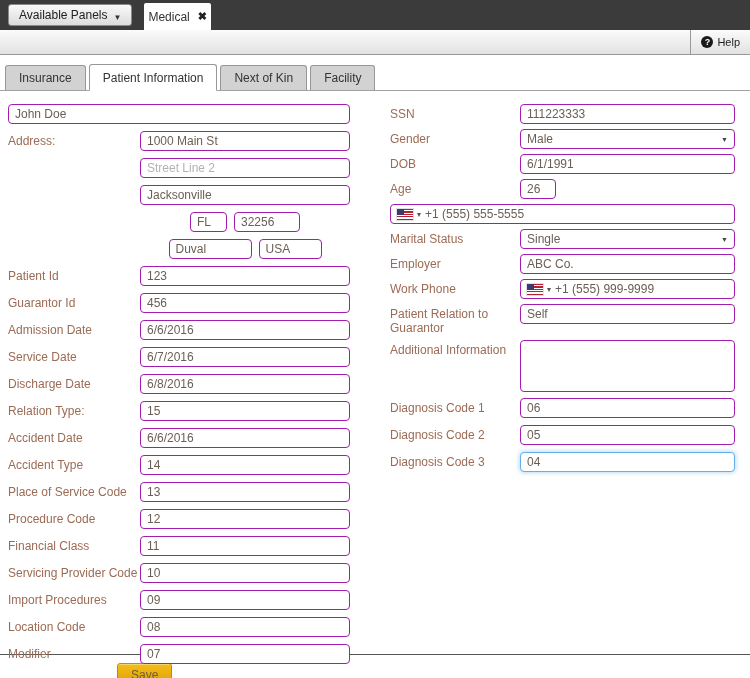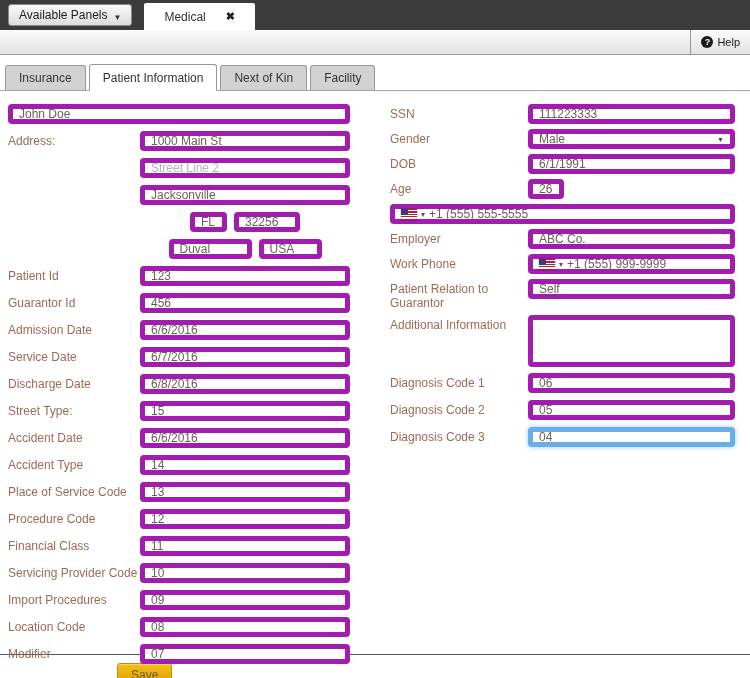--- a/index.html
+++ b/index.html
@@ -14,21 +14,21 @@
   .avail-btn {
     margin:4px 0 4px 8px; align-self:center;
     background:linear-gradient(#f9f9f9,#dcdcdc);
     border:1px solid #8a8a8a; border-radius:3px;
     font-size:12px; color:#222; padding:3px 10px;
     display:flex; align-items:flex-end; gap:6px; cursor:pointer;
   }
   .avail-caret { font-size:8px; color:#333; }
   .panel-tab {
     margin-left:12px; background:#fff; height:27px;
-    display:flex; align-items:center; gap:20px; padding:0 20px;
+    display:flex; align-items:center; gap:8px; padding:0 4px;
     font-size:12px; color:#333; border-radius:2px 2px 0 0; cursor:pointer;
   }
   .panel-tab .close-x { font-size:11px; color:#222; font-weight:bold; cursor:pointer; }
 
   
   .toolbar {
     height:25px; background:linear-gradient(#fbfbfb,#e2e2e2);
     border-bottom:1px solid #989898; display:flex; justify-content:flex-end;
   }
   .help-btn {
@@ -53,27 +53,27 @@
   .tab.active { background:#fff; border-bottom:1px solid #fff; padding-top:6px; }
 
   
   .content { position:relative; height:563px; }
   .col { position:absolute; top:13px; }
   .col-left  { left:8px;   width:342px; }
   .col-right { left:390px; width:345px; }
 
   .row { display:flex; align-items:flex-start; }
   .col-left  .row { margin-bottom:7px; }
-  .col-right .row { margin-bottom:5px;gap:8px; }
+  .col-right .row { margin-bottom:5px; }
   .lbl { flex:none; font-size:12px; color:#9c6b55; padding-top:3px; line-height:14px; }
   .col-left  .lbl { width:132px; }
   .col-right .lbl { width:130px; }
 
   .inp, .select-box, .phone-box, .tarea {
-    flex:1; height:20px; border:5px solid #a21caf; border-radius:4px;
+    flex:1; height:20px; border:1px solid #a21caf; border-radius:4px;
     font-size:12px; color:#6b5e54; padding:0 6px; background:#fff;
     font-family:inherit; outline:none; min-width:0;
   }
   .inp::placeholder { color:#b3b3b3; }
   .inp.focused { border-color:#66afe9; box-shadow:0 0 5px rgba(102,175,233,0.65); }
   .inp.short { flex:none; width:36px; }
 
   .subrow { display:flex; gap:7px; flex:1;justify-content:center; }
   .inp.state   { flex:none; width:37px; }
   .inp.zip     { flex:none; width:66px; }
@@ -177,21 +177,21 @@
     </div>
     <div class="row">
       <label class="lbl">Service Date</label>
       <input class="inp" value="6/7/2016" style="">
     </div>
     <div class="row">
       <label class="lbl">Discharge Date</label>
       <input class="inp" value="6/8/2016" style="">
     </div>
     <div class="row">
-      <label class="lbl">Street Type:</label>
+      <label class="lbl">Relation Type:</label>
       <input class="inp" value="15" style="">
     </div>
     <div class="row">
       <label class="lbl">Accident Date</label>
       <input class="inp" value="6/6/2016" style="">
     </div>
     <div class="row">
       <label class="lbl">Accident Type</label>
       <input class="inp" value="14" style="">
     </div>
@@ -243,20 +243,27 @@
     </div>
     <div class="row">
       <label class="lbl">Age</label>
       <input class="inp short" value="26" style="">
     </div>
     <div class="row">
       <div class="phone-box">
         <span class="us-flag-icon"></span>
         <span class="flag-caret">▾</span>
         <span class="phone-num">+1 (555) 555-5555</span>
+      </div>
+    </div>
+    <div class="row">
+      <label class="lbl">Marital Status</label>
+      <div class="select-box">
+        <span>Single</span>
+        <span class="select-caret">▼</span>
       </div>
     </div>
     <div class="row">
       <label class="lbl">Employer</label>
       <input class="inp" value="ABC Co." style="">
     </div>
     <div class="row">
       <label class="lbl">Work Phone</label>
       <div class="phone-box">
         <span class="us-flag-icon"></span>

